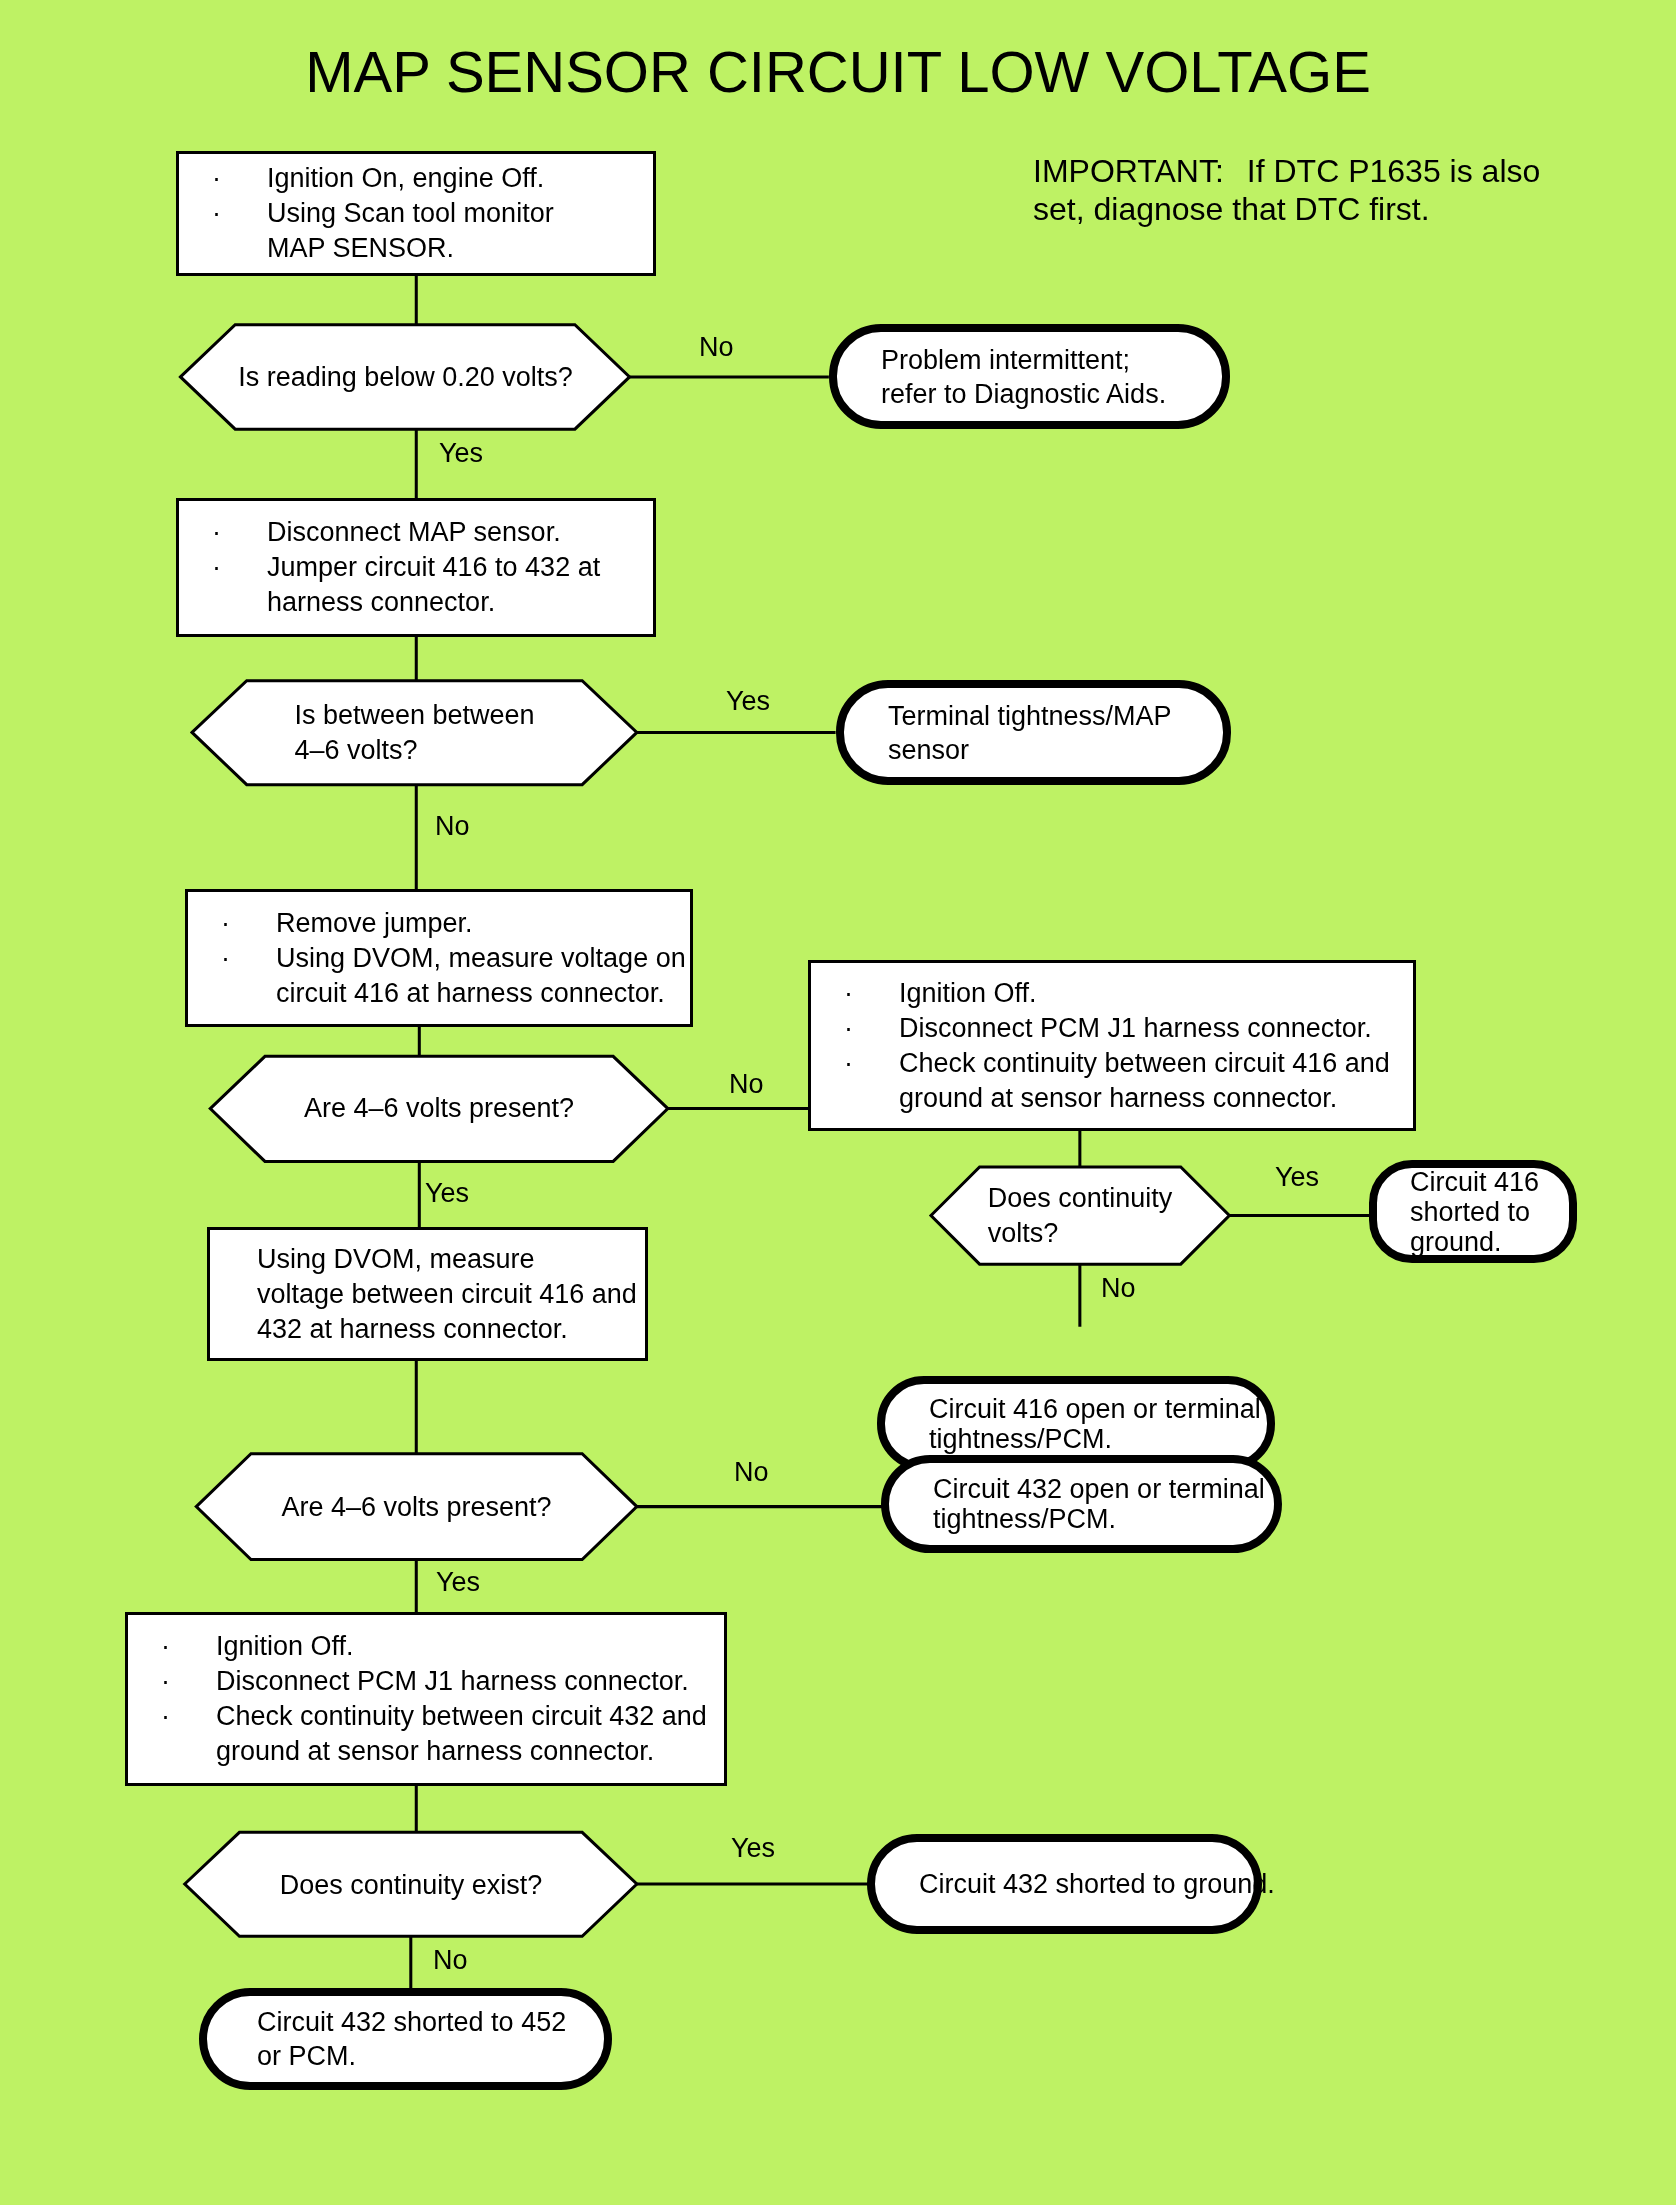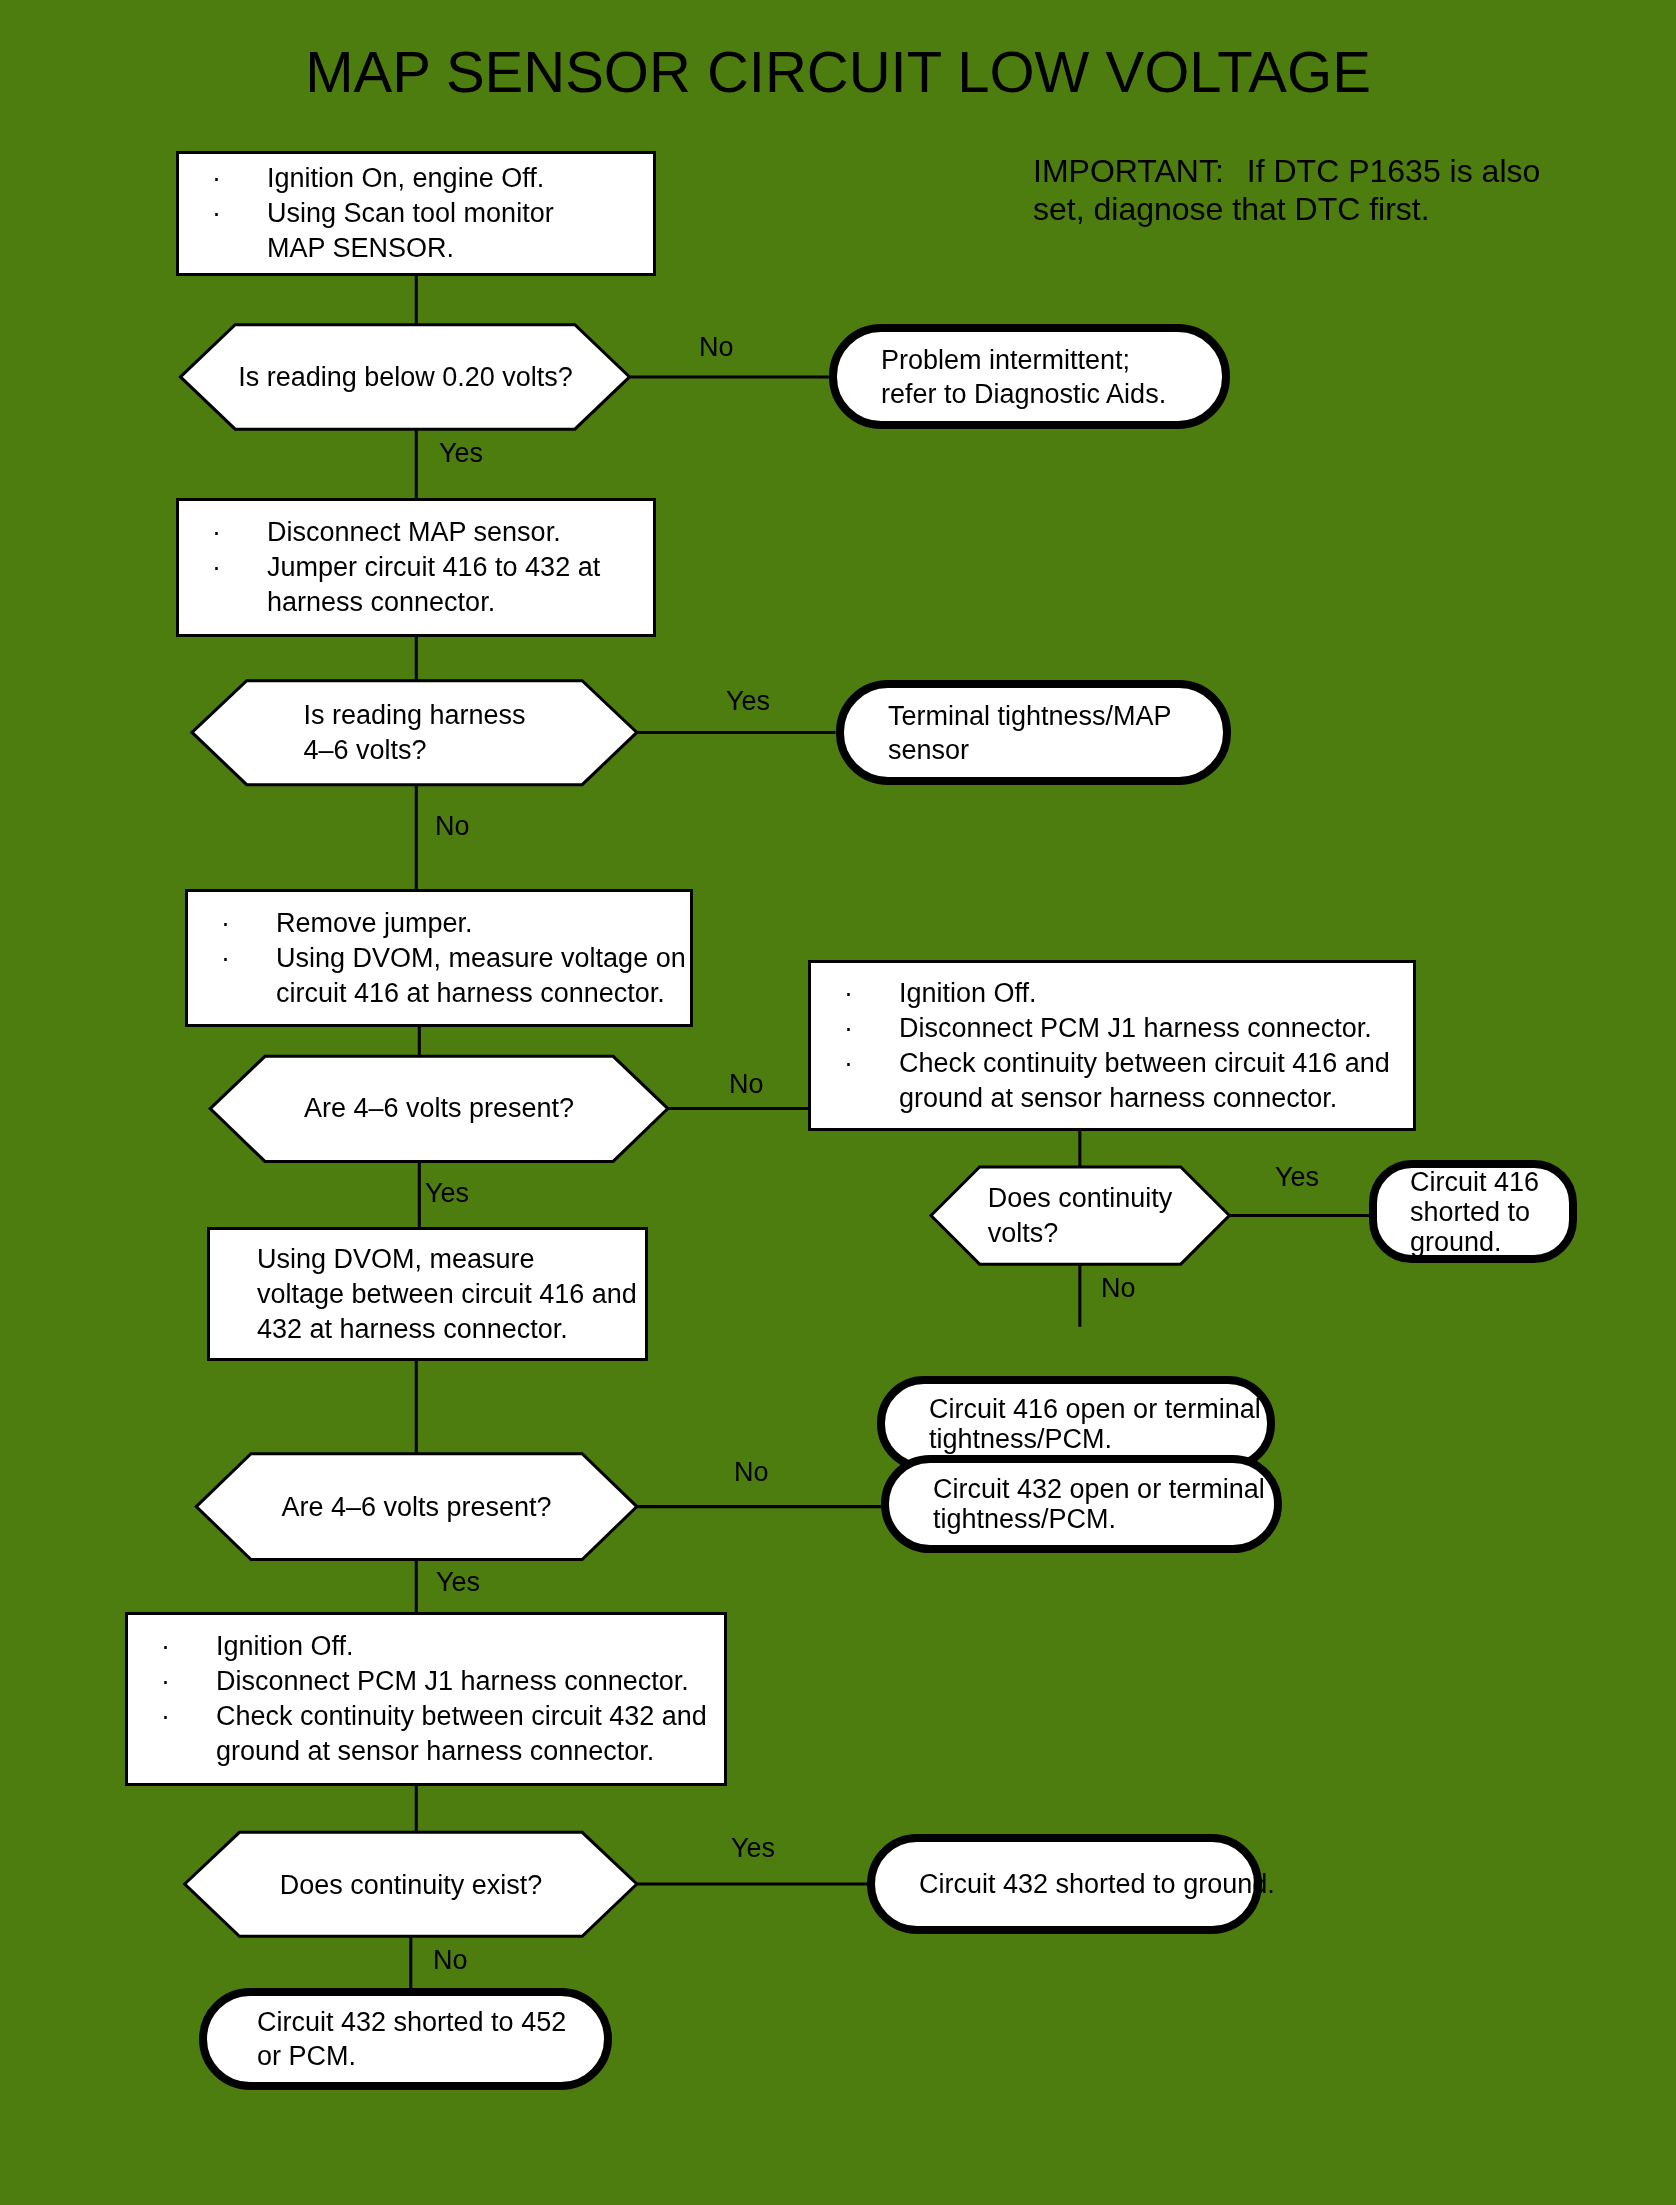--- a/index.html
+++ b/index.html
@@ -1,16 +1,16 @@
 <!DOCTYPE html>
 <html style="font-size:9.7px"><head>
 <meta charset="utf-8">
 <style>
   html,body{margin:0;padding:0;background:#fff;}
-  .page{position:relative;width:1676px;height:2205px;background:#4d7c0f;
+  .page{position:relative;width:1676px;height:2205px;background:#bef264;
         font-family:"Liberation Sans","DejaVu Sans",sans-serif;color:#000;overflow:hidden;}
   .title{position:absolute;left:0;top:38px;width:1676px;text-align:center;
          font-size:58px;letter-spacing:0px;font-weight:400;}
   .note{position:absolute;left:1033px;top:152px;width:511px;font-size:32px;line-height:38px;}
   .note-label{margin-right:23px;}
   svg.wires{position:absolute;left:0;top:0;z-index:1;}
   .node{position:absolute;z-index:2;box-sizing:border-box;background:#fff;
         display:flex;flex-direction:column;justify-content:center;}
   .box{border:3.6px solid #000;padding:3.6px 18px 3.6px 33px;}
   .term{border:8px solid #000;padding:3.6px 18px 3.6px 44px;}
@@ -200,21 +200,21 @@
   </div>
 
   <div class="hextext" style="left:181px;top:325px;width:449px;height:105px;">
     <div class="inner">
         <div class="bl">Is reading below 0.20 volts?</div>
       </div>
   </div>
 
   <div class="hextext" style="left:192px;top:681px;width:445px;height:104px;">
     <div class="inner">
-      <div class="bl">Is reading harness</div>
+      <div class="bl">Is between between</div>
       <div class="bl">4–6 volts?</div>
     </div>
   </div>
 
   <div class="hextext" style="left:210px;top:1056px;width:458px;height:105px;">
     <div class="inner">
         <div class="bl">Are 4–6 volts present?</div>
       </div>
   </div>
 

